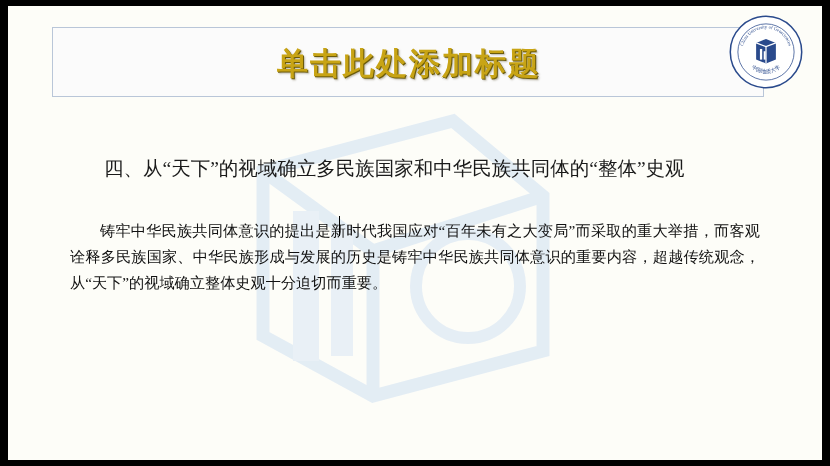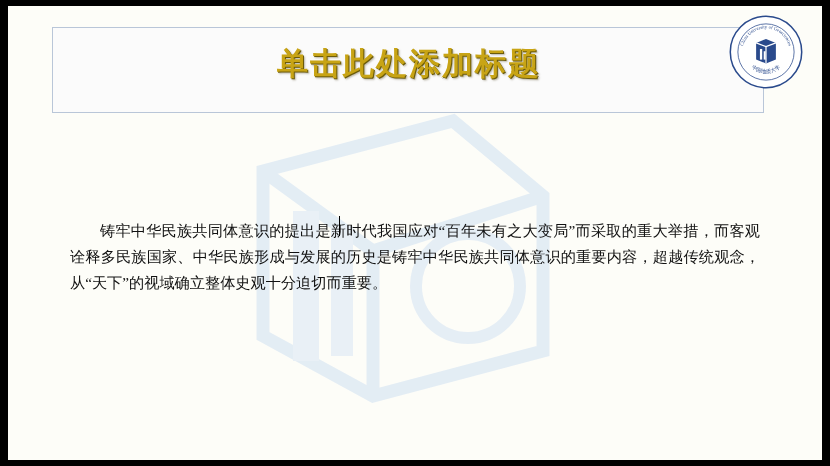--- a/index.html
+++ b/index.html
@@ -43,21 +43,21 @@
     opacity: 0.55;
     pointer-events: none;
   }
 
   
   #title-frame {
     position: absolute;
     left: 44px;
     top: 21px;
     width: 712px;
-    height: 86px;
+    height: 70px;
     border: 1px solid #b9c6d8;
     background: #fbfbfb;
     box-sizing: border-box;
   }
   #title-text {
     position: absolute;
     left: 0;
     top: 0;
     width: 712px;
     height: 70px;
@@ -155,18 +155,19 @@
       </text>
       <g transform="translate(50,50)">
         <path d="M-13,-12 L0,-17 L13,-12 L13,10 L0,15 L-13,10 Z" fill="#2a4a8c"></path>
         <path d="M-13,-12 L0,-7 L13,-12" fill="none" stroke="#ffffff" stroke-width="1.6"></path>
         <path d="M0,-7 L0,15" fill="none" stroke="#ffffff" stroke-width="1.6"></path>
         <rect x="-8" y="-4" width="3" height="14" fill="#ffffff"></rect>
         <rect x="-3" y="-1" width="2.5" height="11" fill="#ffffff"></rect>
       </g>
     </svg>
 
+    <div id="heading">四、从“天下”的视域确立多民族国家和中华民族共同体的“整体”史观</div>
 
     <div id="paragraph">铸牢中华民族共同体意识的提出是新时代我国应对“百年未有之大变局”而采取的重大举措，而客观诠释多民族国家、中华民族形成与发展的历史是铸牢中华民族共同体意识的重要内容，超越传统观念，从“天下”的视域确立整体史观十分迫切而重要。</div>
     <div id="caret"></div>
 
   </div>
 </div>
 
 </body></html>

